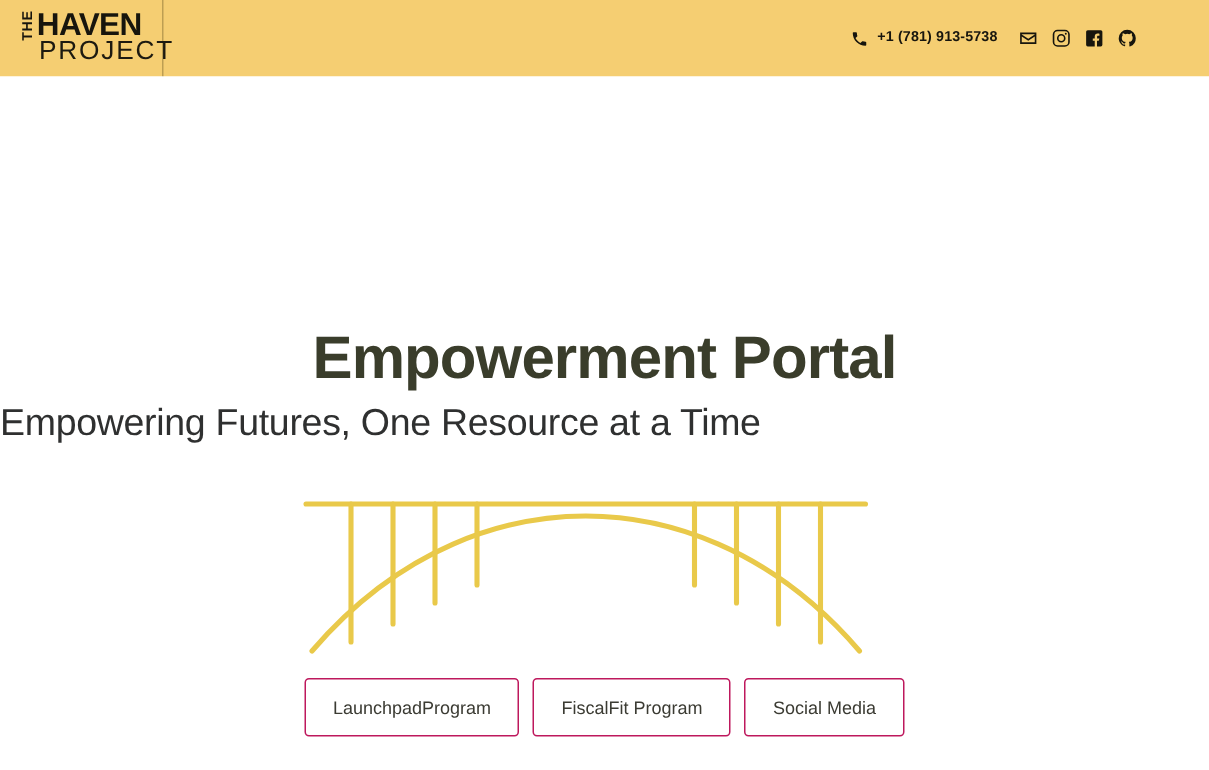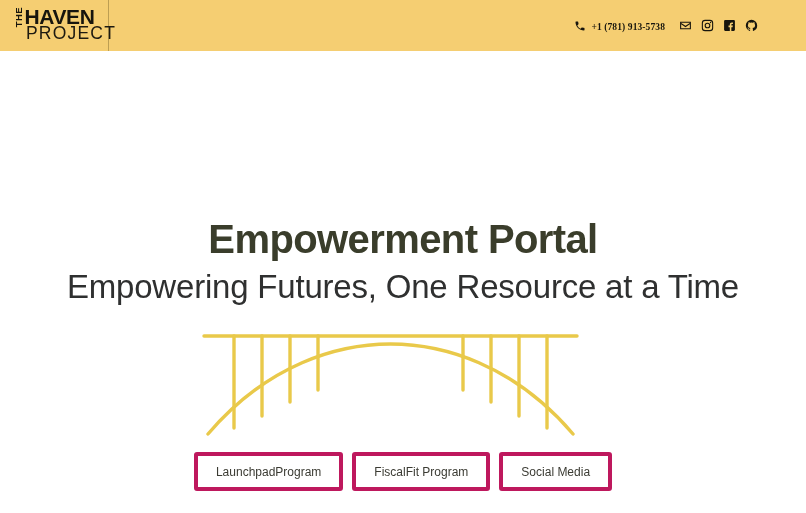--- a/index.html
+++ b/index.html
@@ -77,25 +77,24 @@
     position: absolute;
     right: 48px;
     top: 0;
     height: 51px;
     display: flex;
     align-items: center;
     gap: 10px;
   }
   .phone-link {
     display: flex;
-    align-items: flex-end;
+    align-items: flex-start;
     gap: 5px;
     text-decoration: none;
     color: #17150d;
-    font-family: Liberation Serif, serif;
   }
   .phone-number {
     font-size: 9.5px;
     font-weight: 700;
     letter-spacing: 0.1px;
     color: #17150d;
     white-space: nowrap;
   }
   .hdr-icon {
     display: inline-flex;
@@ -133,24 +132,24 @@
     letter-spacing: -0.6px;
     color: #3a3d2b;
     line-height: 1;
     margin: 0;
   }
   .hero-subtitle {
     position: absolute;
     top: 217px;
     left: 0;
     width: 806px;
-    text-align: center;
+    text-align: left;
     font-family: "Liberation Sans", sans-serif;
     font-weight: 400;
-    font-size: 33px;
+    font-size: 25px;
     letter-spacing: -0.2px;
     color: #2f3030;
     line-height: 1.15;
     margin: 0;
   }
 
   .bridge-wrap {
     position: absolute;
     top: 277px;
     left: 198px;
@@ -164,21 +163,21 @@
     top: 401px;
     left: 0;
     width: 806px;
     display: flex;
     justify-content: center;
     align-items: flex-start;
     gap: 9px;
   }
   .portal-button {
     background: #ffffff;
-    border: 4px solid #be185d;
+    border: 1px solid #be185d;
     border-radius: 3px;
     padding: 11px 18px;
     font-family: "Liberation Sans", sans-serif;
     font-size: 12px;
     font-weight: 400;
     color: #3b3b33;
     line-height: 1;
     cursor: pointer;
     white-space: nowrap;
     box-sizing: border-box;

